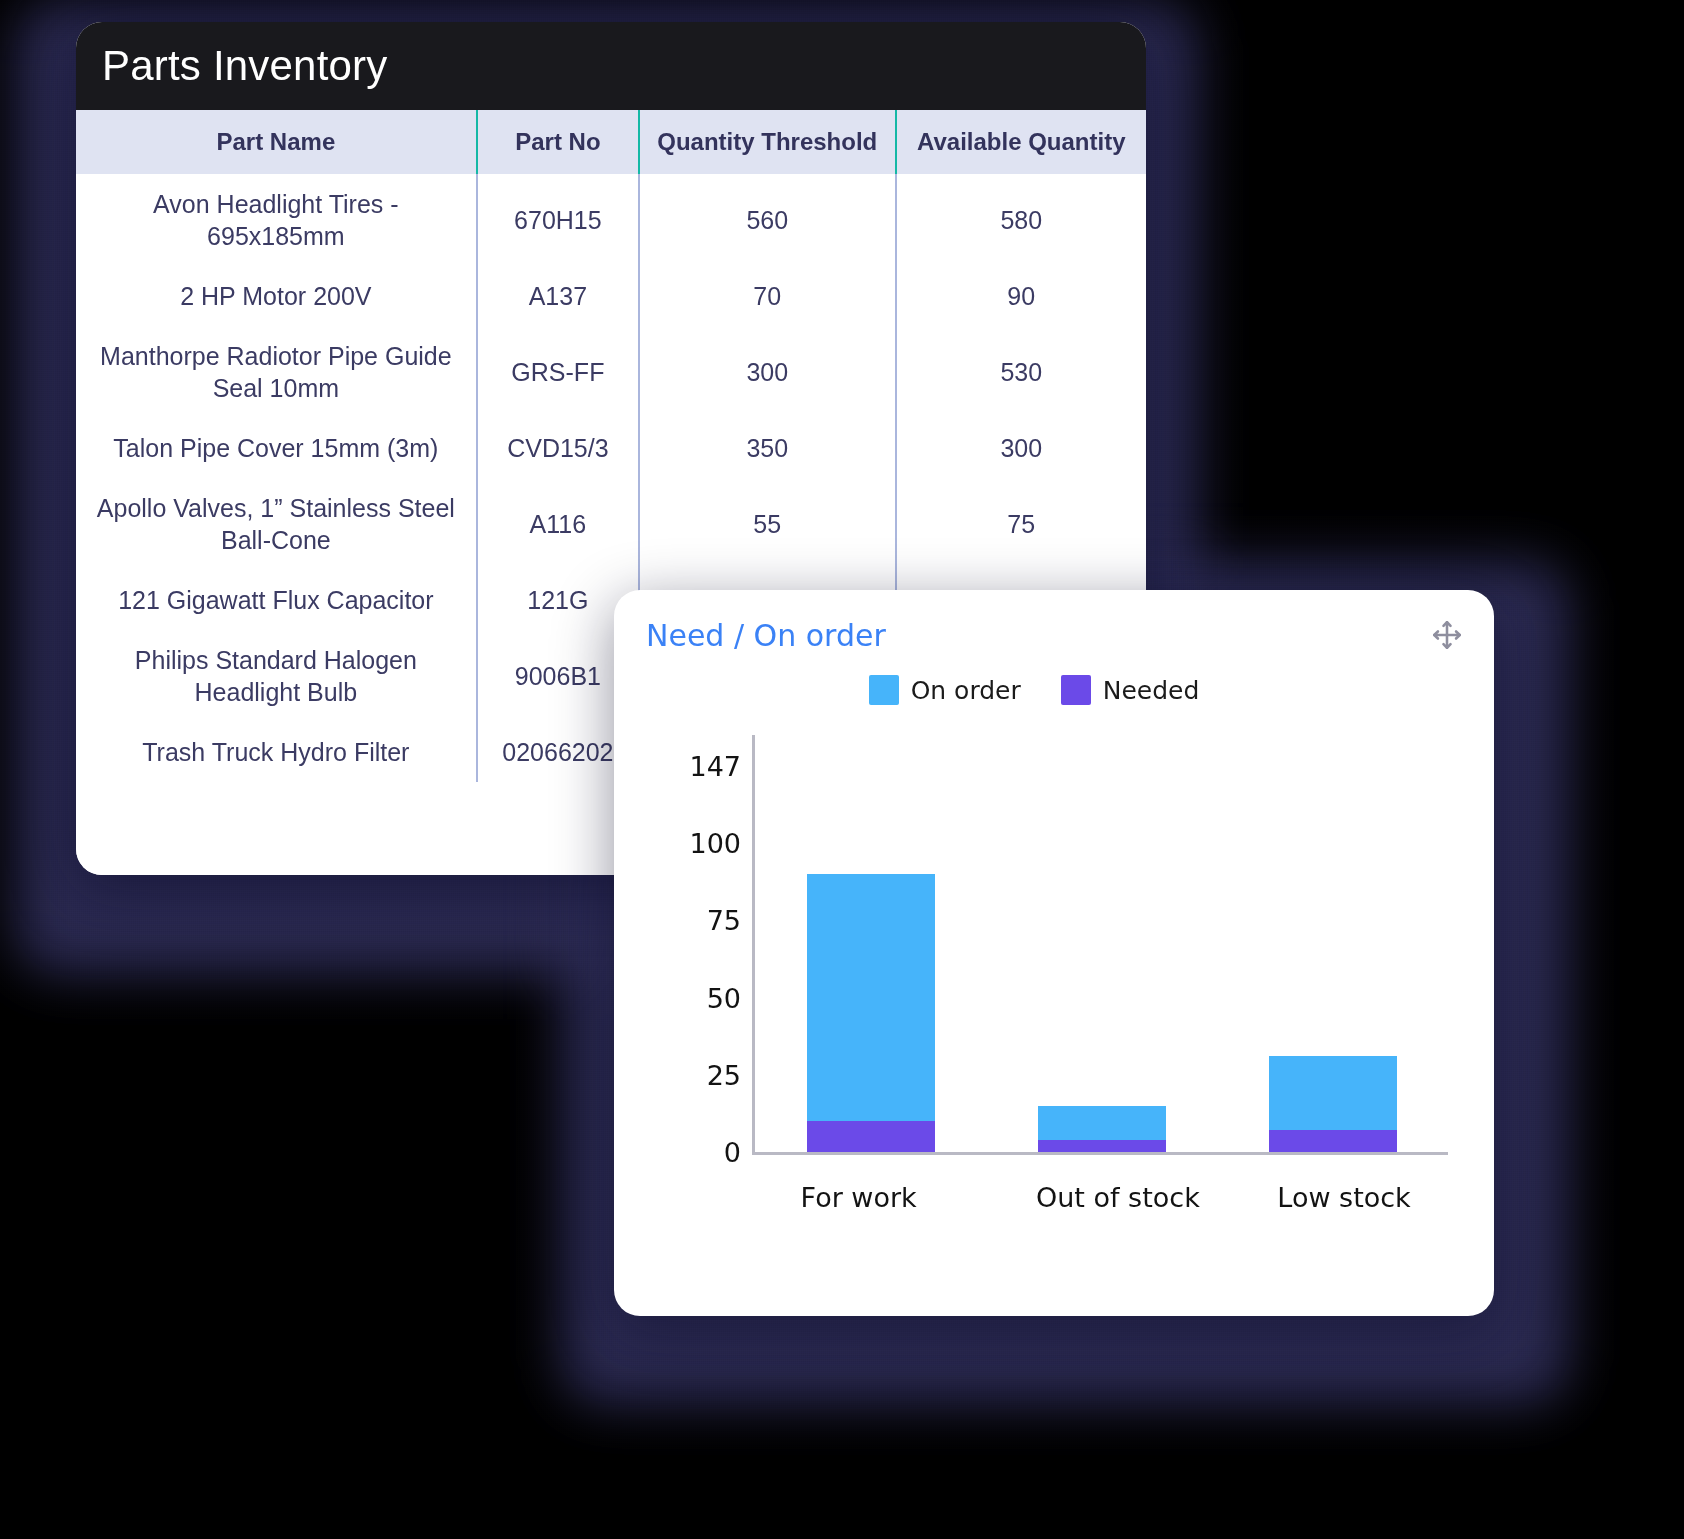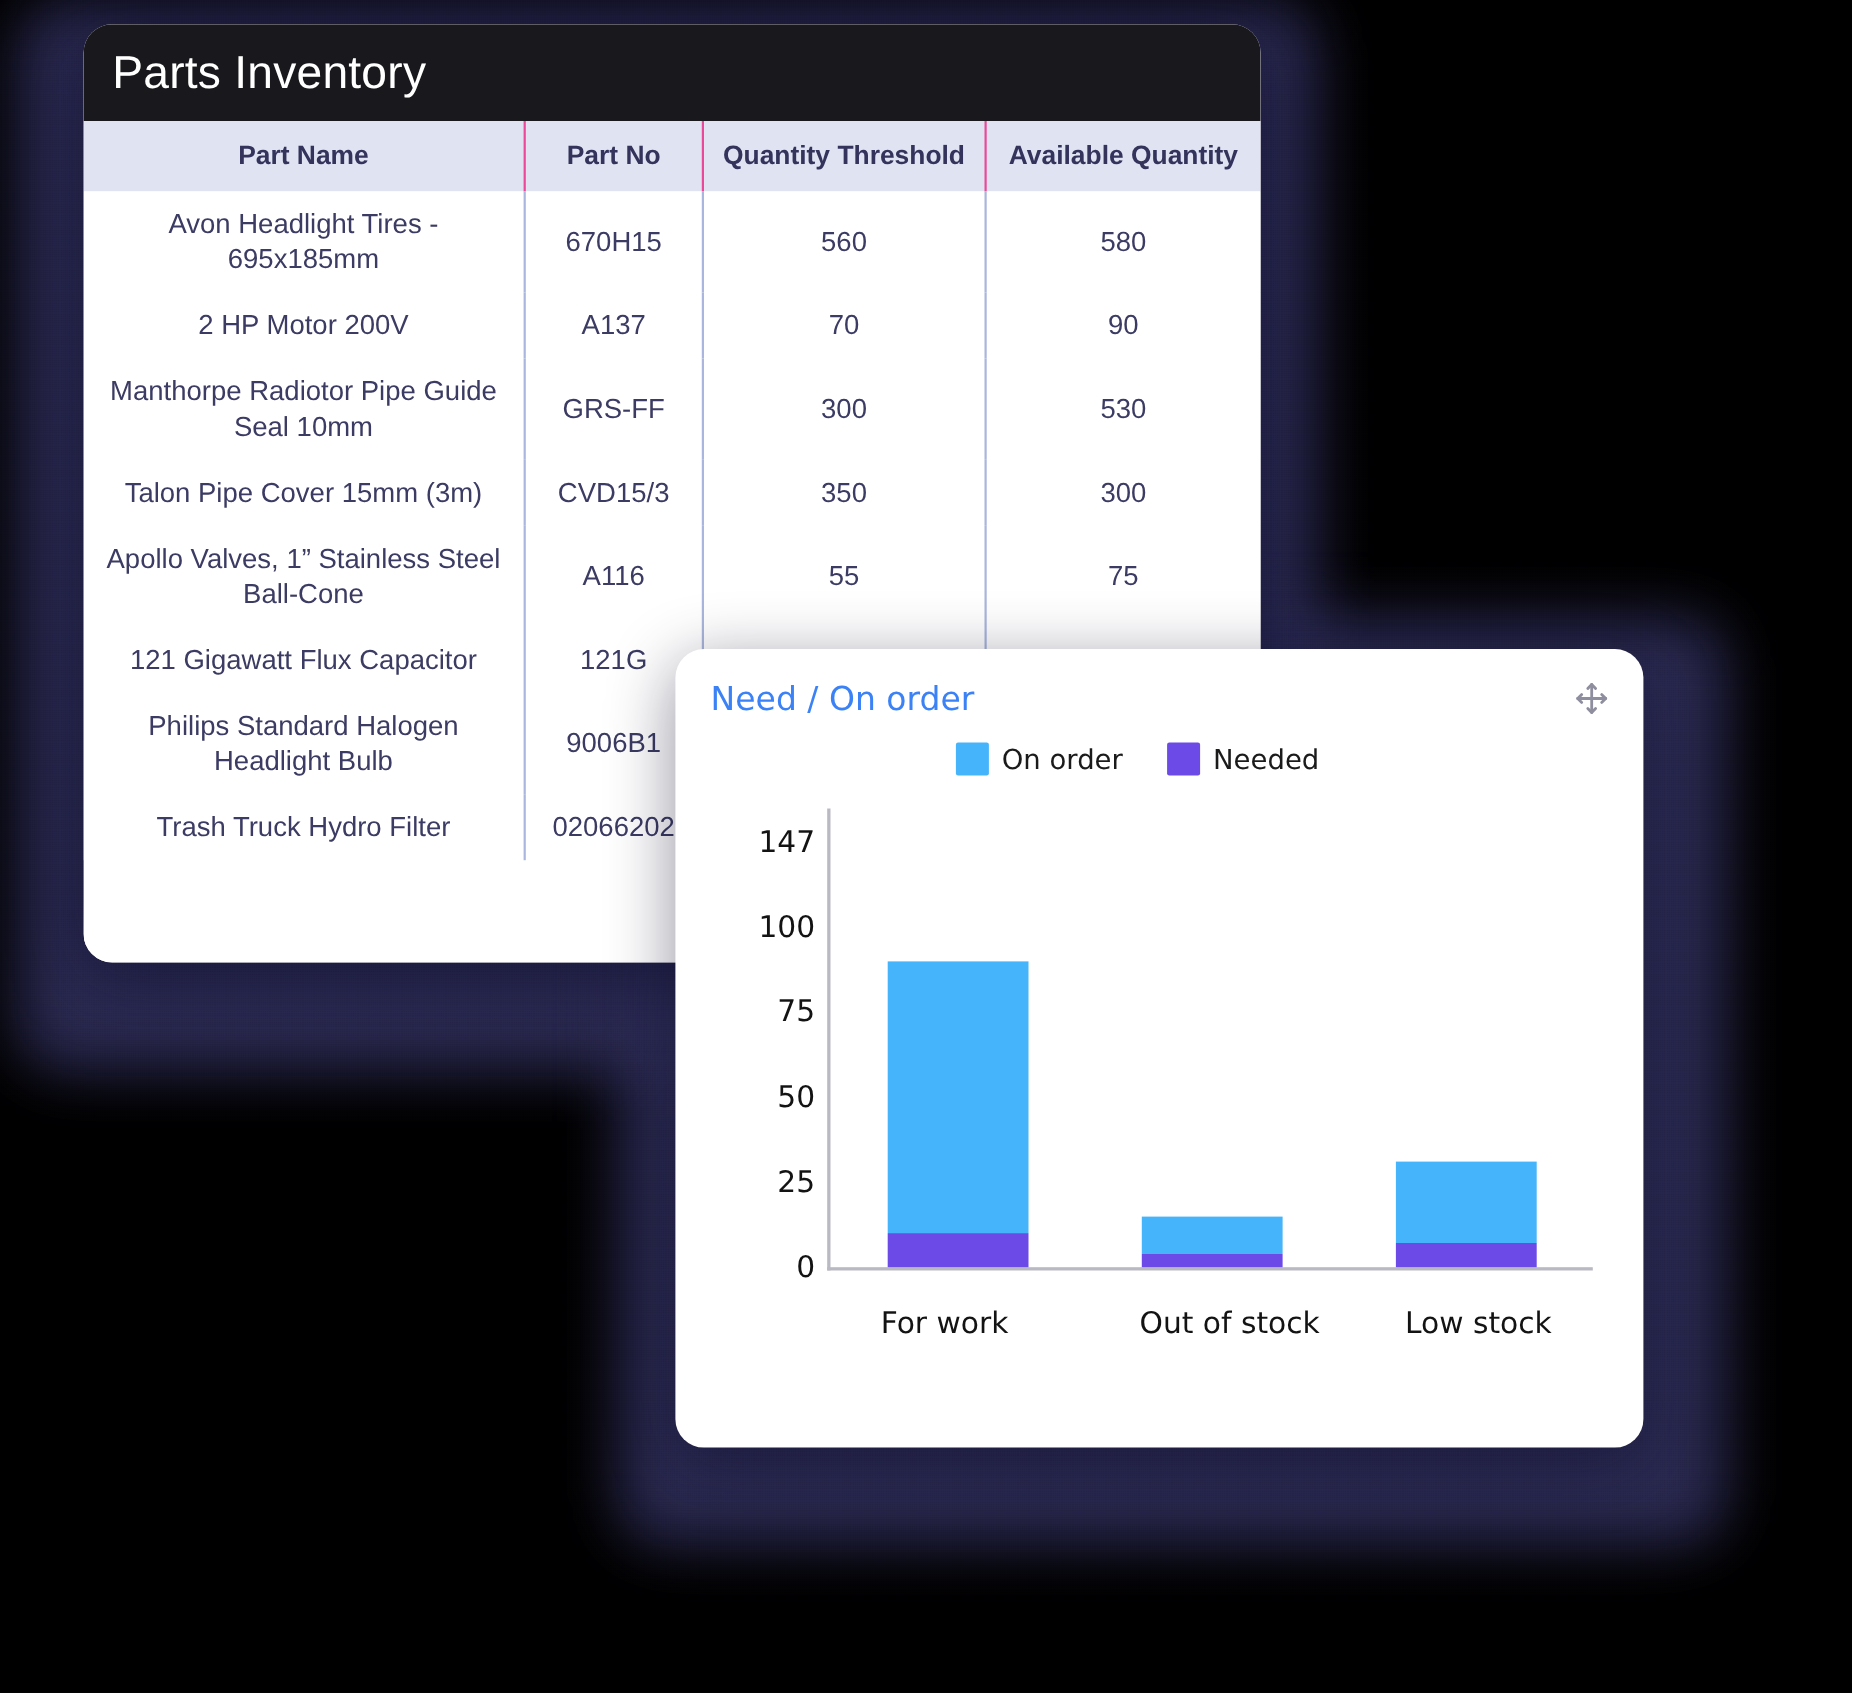--- a/index.html
+++ b/index.html
@@ -62,21 +62,21 @@
     border-collapse: collapse;
     table-layout: fixed;
   }
   table.inv thead th {
     background: #dfe3f2;
     color: #33335c;
     font-size: 24px;
     font-weight: 700;
     height: 64px;
     text-align: center;
-    border-right: 2px solid #ec4899;
+    border-right: 2px solid #14b8a6;
     vertical-align: middle;
   }
   table.inv thead th:last-child { border-right: none; }
   table.inv tbody td {
     color: #3b3b63;
     font-size: 25px;
     text-align: center;
     border-right: 2px solid #aab6dd;
     padding: 14px 10px;
     line-height: 1.28;
@@ -162,21 +162,21 @@
     width: 128px;
     display: flex; flex-direction: column; justify-content: flex-end;
     height: 100%;
     position: relative;
   }
   .seg-on  { background: #46b4fa; width: 100%; }
   .seg-need{ background: #6b4ae8; width: 100%; }
   .xlabels {
     position: absolute;
     left: 110px; right: 6px; bottom: 28px; height: 44px;
-    display: flex; justify-content: space-around; align-items: flex-end; gap: 28px;
+    display: flex; justify-content: space-around; align-items: center; gap: 28px;
   }
   .xlabel {
     width: 128px; text-align: center;
     font-size: 27px; color: #131313;
     font-family: "DejaVu Sans", sans-serif;
     white-space: nowrap;
   }
 </style>
 </head>
 <body>

